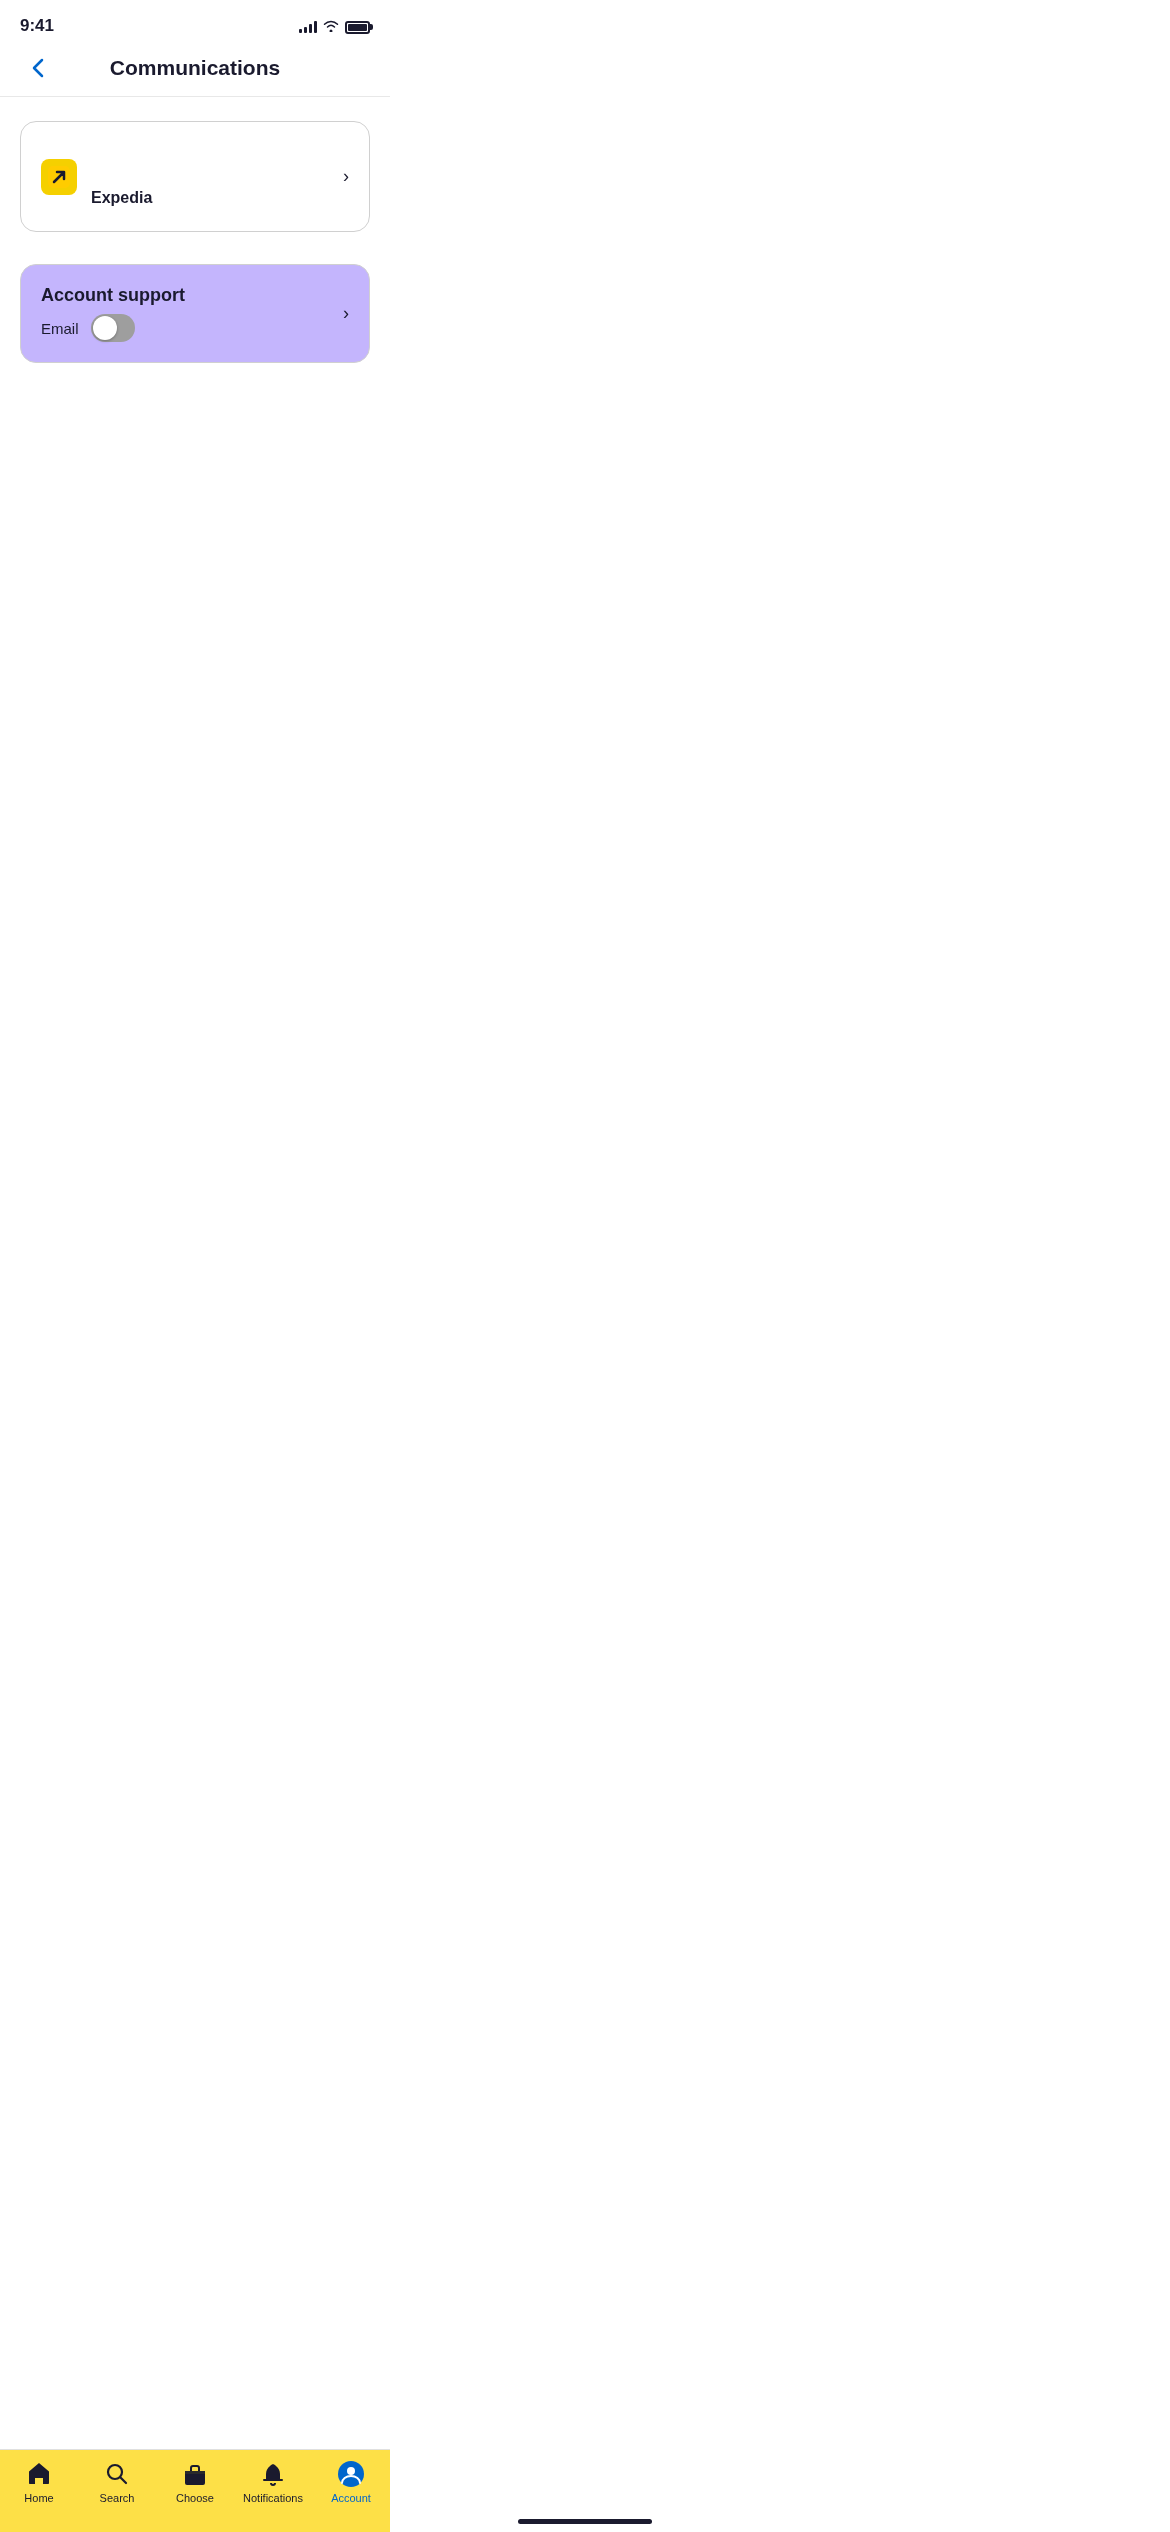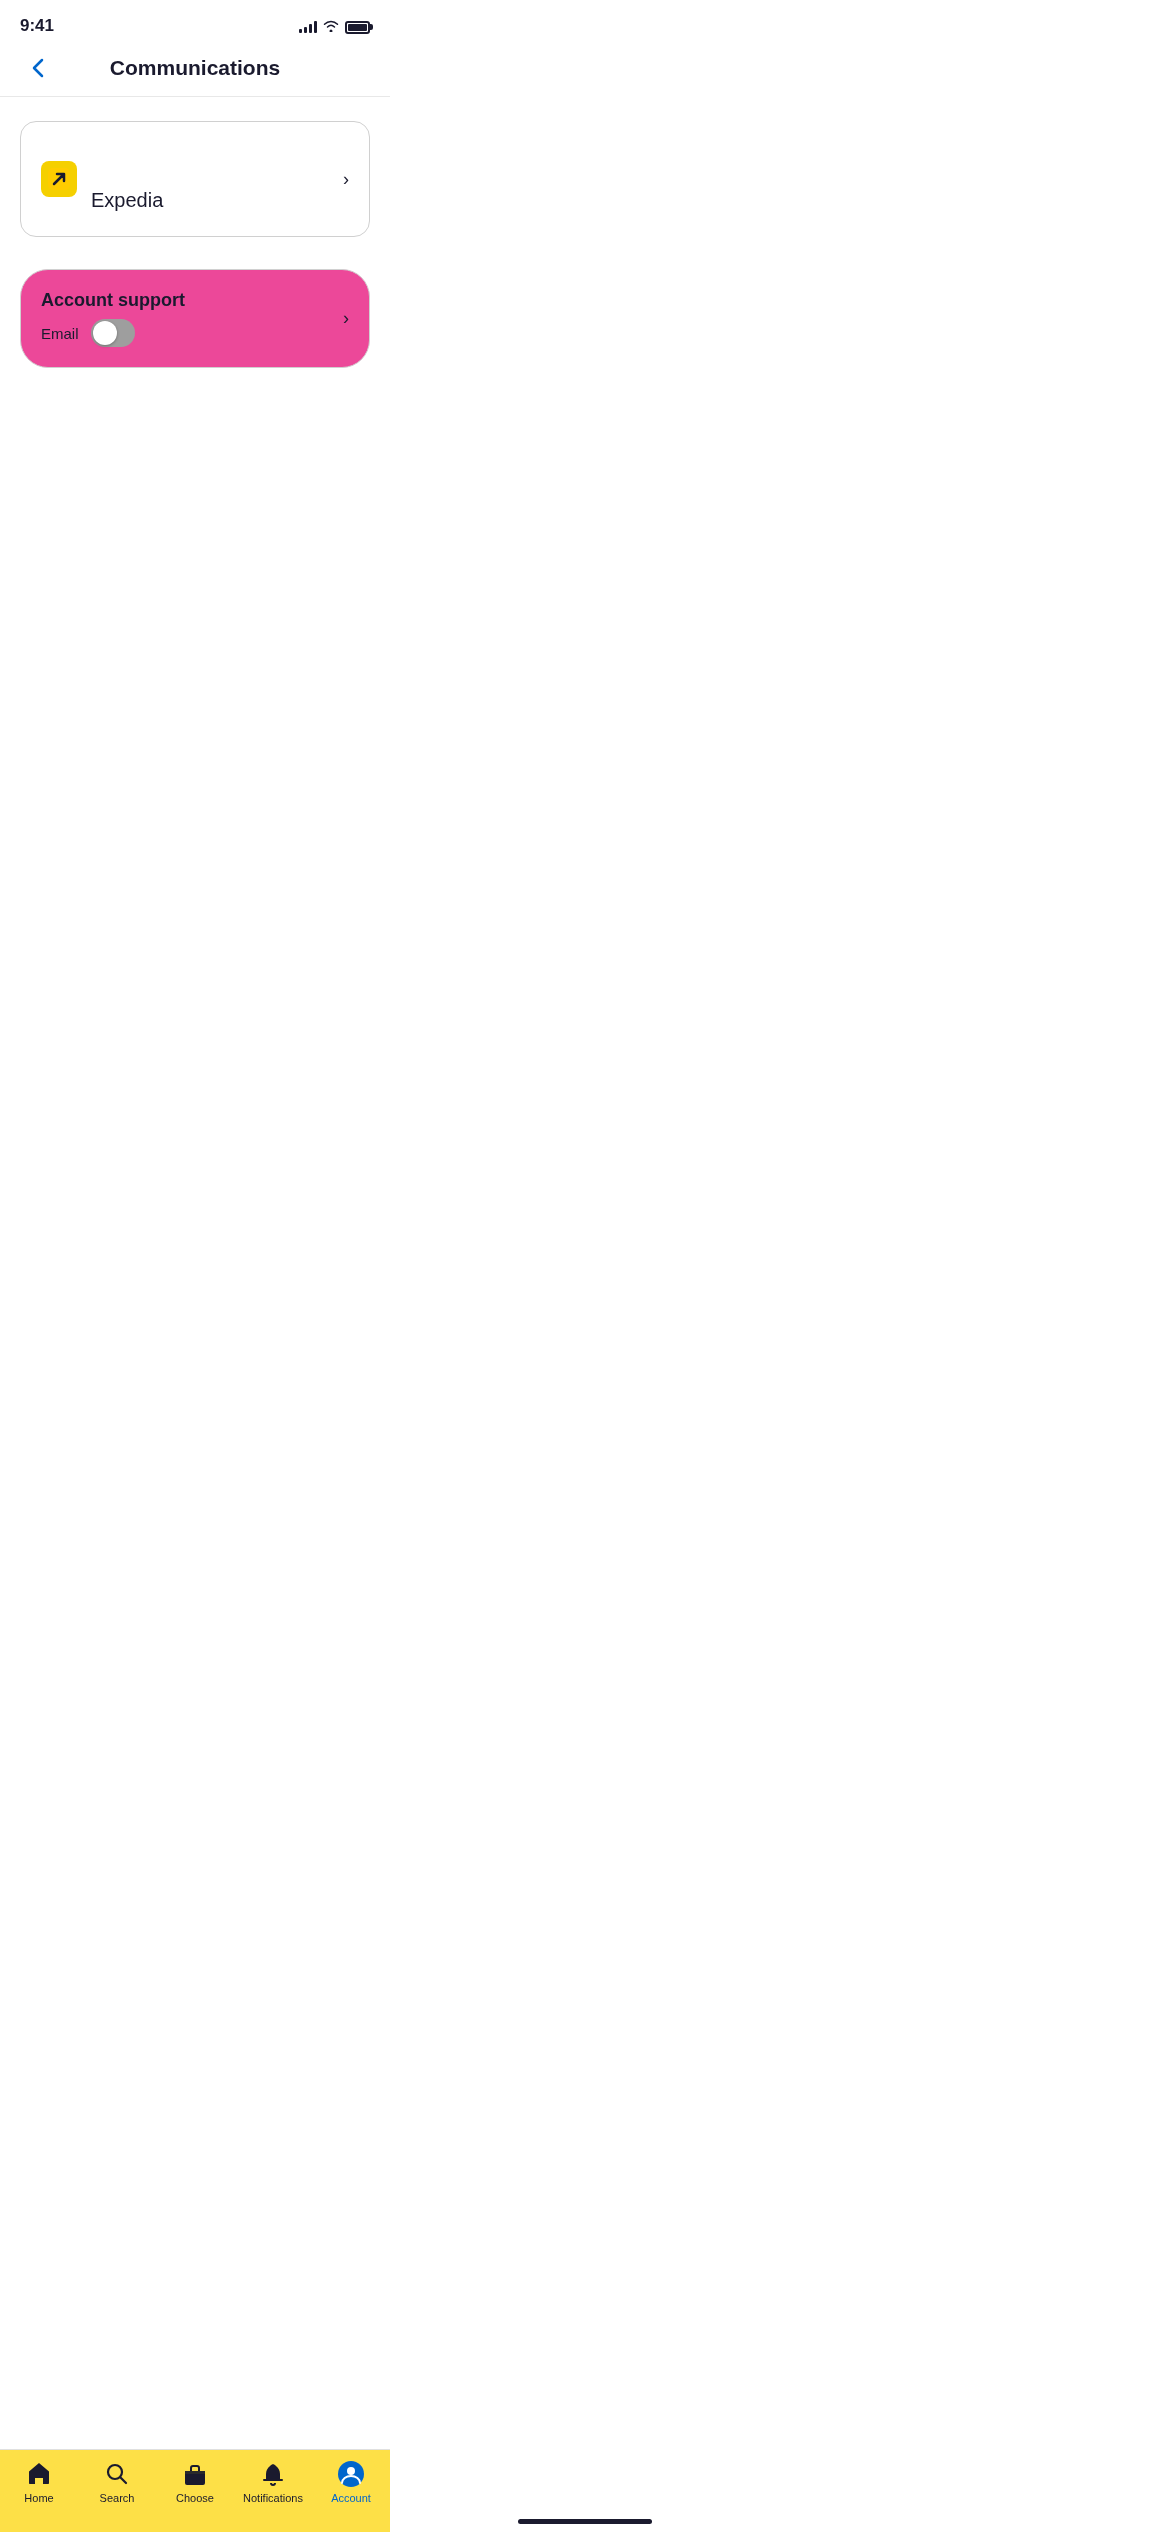--- a/index.html
+++ b/index.html
@@ -158,37 +158,37 @@
       justify-content: center;
       flex-shrink: 0;
     }
 
     .expedia-icon svg {
       width: 22px;
       height: 22px;
     }
 
     .card-title {
-      font-size: 20px;
-      font-weight: 400;
+      font-size: 16px;
+      font-weight: 700;
       color: #1a1a2e;
       margin-top: 43px;
     }
 
     .chevron-right {
       color: #1a1a2e;
       font-size: 18px;
       font-weight: 500;
     }
 
     
     .account-card {
       border: 1.5px solid #d0d0d0;
-      border-radius: 28px;
-      background: #ec4899;
+      border-radius: 16px;
+      background: #c4b5fd;
       overflow: hidden;
     }
 
     .account-card-inner {
       padding: 20px 20px;
       display: flex;
       align-items: center;
       justify-content: space-between;
       cursor: pointer;
     }

